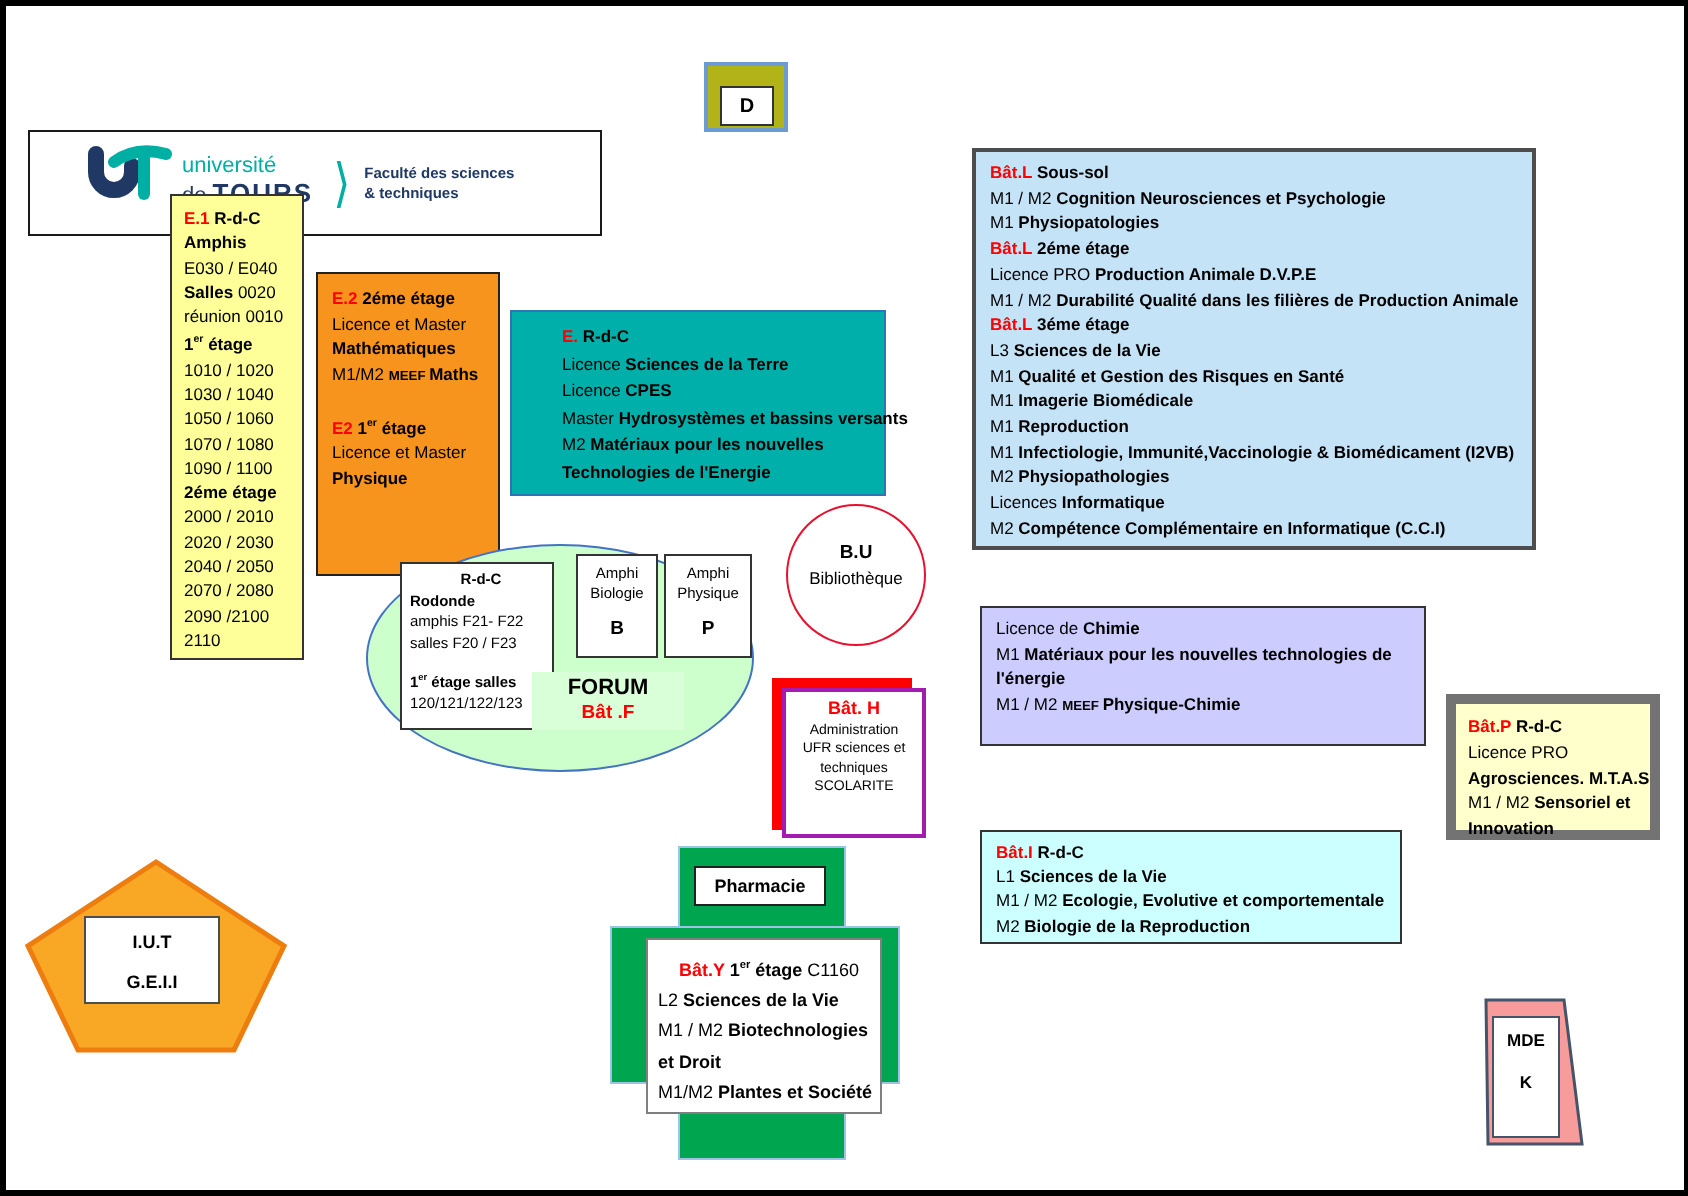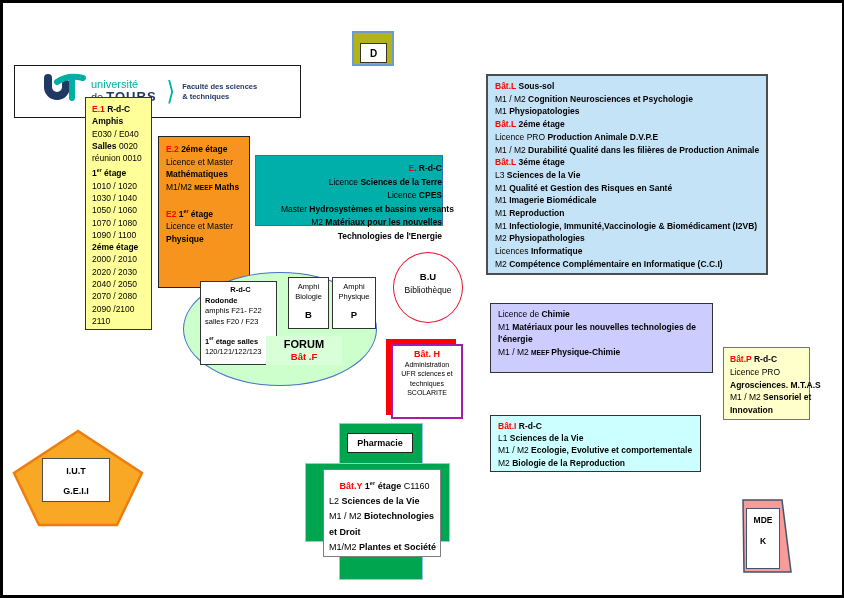--- a/index.html
+++ b/index.html
@@ -39,22 +39,22 @@
 
   
   .e1{left:85px;top:97px;width:67px;height:233px;background:#ffff99;border:1px solid #333;
       font-size:8.5px;line-height:12.3px;padding:5px 0 0 6px;}
 
   
   .e2{left:158px;top:95px;width:92px;height:152px;background:#f7941d;border:1px solid #222;
       font-size:8.5px;line-height:12.7px;padding:6px 0 0 7px;margin-top:41px;}
 
   
-  .eteal{left:255px;top:155px;width:188px;height:71px;background:#00afaa;border:1.5px solid #2e75b6;
-         font-size:8.5px;line-height:13.6px;padding:6px 0 0 25px;text-align:right;}
+  .eteal{left:255px;top:155px;width:188px;height:93px;background:#00afaa;border:1.5px solid #2e75b6;
+         font-size:8.5px;line-height:13.6px;padding:6px 0 0 25px;}
 
   
   .batl{left:486px;top:74px;width:282px;height:201px;background:#c5e3f7;border:2px solid #4d4d4d;
         font-size:8.5px;line-height:12.7px;padding:4px 0 0 7px;}
 
   
   .bu{left:393px;top:252px;width:70px;height:71px;border-radius:50%;border:1.5px solid #e8112d;
       background:#fff;text-align:center;font-size:8.5px;padding-top:17px;line-height:13px;}
   .bu .seg-bold{font-size:9.5px;margin-top:44px;}
 
@@ -73,21 +73,21 @@
 
   
   .bath-red{left:386px;top:339px;width:70px;height:76px;background:#ff0000;}
   .bath{left:391px;top:344px;width:72px;height:75px;background:#fff;border:2px solid #a21caf;
         text-align:center;font-size:7px;line-height:9.5px;padding-top:4px;}
   .bath .seg-red{font-size:9px;}
 
   
   .batj{left:490px;top:303px;width:223px;height:70px;background:#ccccff;border:1.5px solid #333;
         font-size:8.5px;line-height:12.6px;padding:4px 0 0 7px;}
-  .batp{left:723px;top:347px;width:87px;height:73px;background:#ffffcc;border:1px solid #737373;
+  .batp{left:723px;top:347px;width:107px;height:73px;background:#ffffcc;border:5px solid #737373;
         font-size:8.5px;line-height:12.8px;padding:5px 0 0 6px;}
   .bati{left:490px;top:399px;width:211px;height:57px;background:#ccffff;border:1.5px solid #333;
         font-size:8.5px;line-height:12.2px;padding:4px 0 0 7px;margin-top:16px;}
 
   
   .crossv{left:339px;top:423px;width:84px;height:157px;background:#00a550;border:1px solid #9dc3e6;}
   .crossh{left:305px;top:463px;width:145px;height:79px;background:#00a550;border:1px solid #9dc3e6;}
   .pharm{left:347px;top:433px;width:66px;height:20px;background:#fff;border:1.5px solid #222;
          text-align:center;font-weight:bold;font-size:9px;line-height:18px;}
   .baty{left:323px;top:469px;width:118px;height:88px;background:#fff;border:1px solid #7f7f7f;

